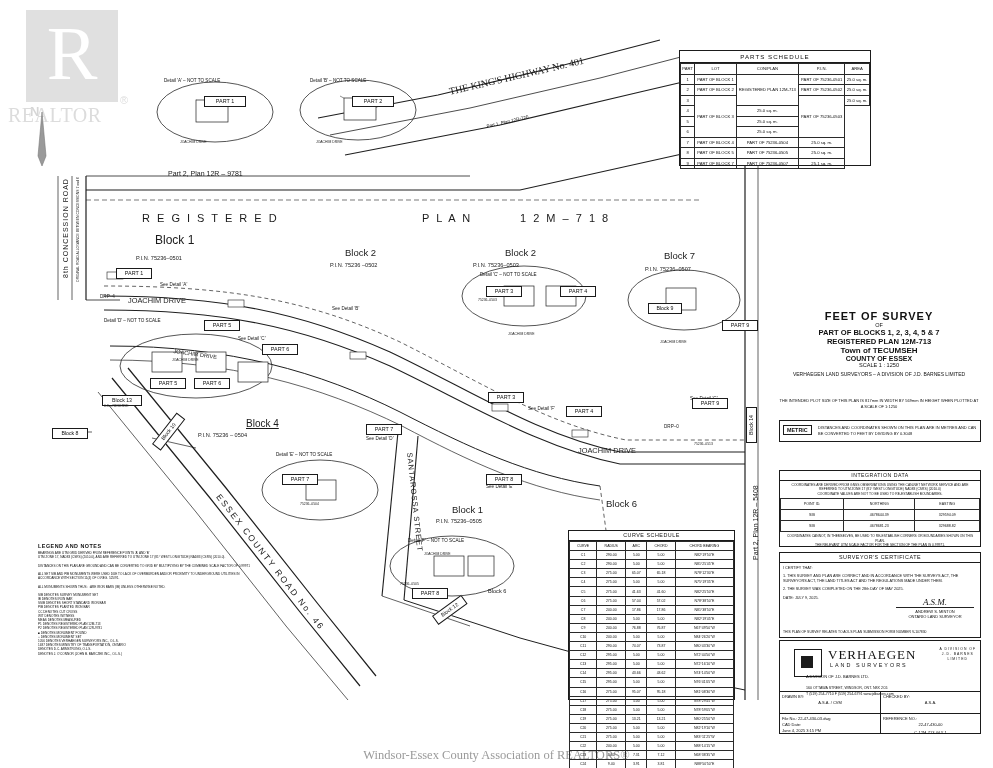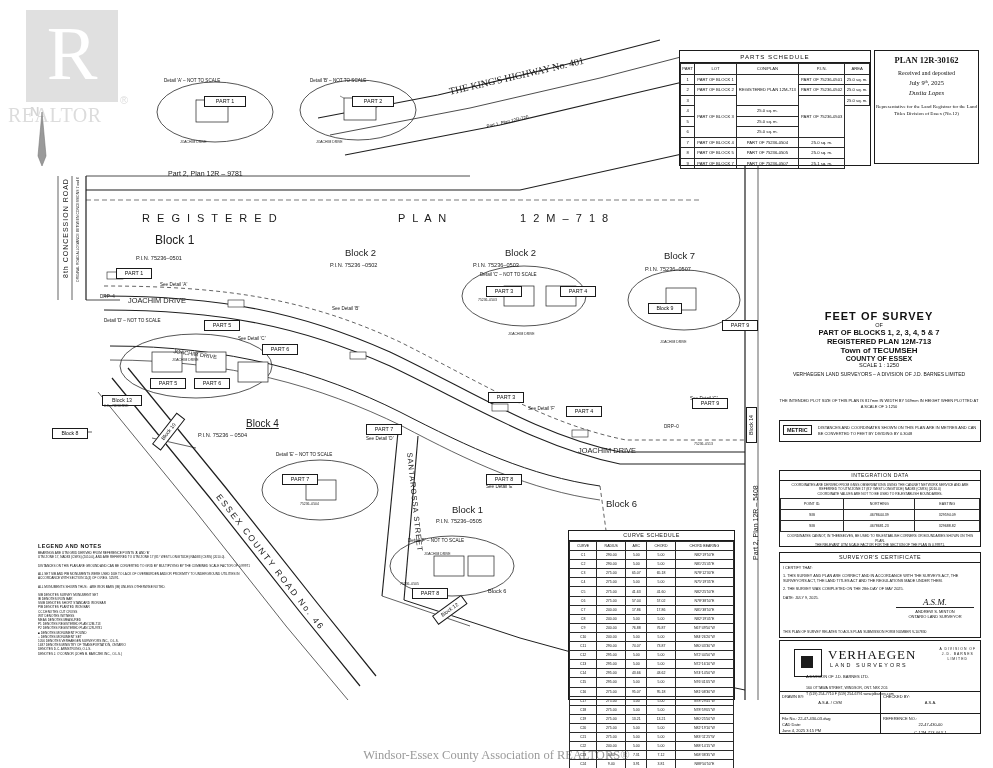--- a/index.html
+++ b/index.html
@@ -213,21 +213,21 @@
       <rect x="572" y="430" width="16" height="7" fill="#fff"></rect>
     </g>
   </svg>
 
   <div class="mt lg rot" style="left:448px;top:86px;transform:rotate(-13deg);font-size:10px;font-family:'Liberation Serif',serif;">THE KING'S HIGHWAY No. 401</div>
   <div class="mt xs rot" style="left:486px;top:124px;transform:rotate(-13deg);">Part 1, Plan 12R-720</div>
 
   <div class="mt md" style="left:168px;top:170px;">Part 2,  Plan  12R – 9781</div>
 
   <div class="mt xl" style="left:142px;top:212px;">R E G I S T E R E D</div>
-  <div class="mt xl" style="left:398px;top:212px;">P L A N</div>
+  <div class="mt xl" style="left:422px;top:212px;">P L A N</div>
   <div class="mt xl" style="left:520px;top:212px;">1 2 M – 7 1 8</div>
 
   <div class="mt lg" style="left:155px;top:233px;font-size:12px;">Block 1</div>
   <div class="mt sm" style="left:136px;top:255px;">P.I.N.      75236–0501</div>
 
   <div class="mt lg" style="left:345px;top:247px;font-size:9.5px;">Block 2</div>
   <div class="mt sm" style="left:330px;top:262px;">P.I.N.   75236 –0502</div>
 
   <div class="mt lg" style="left:505px;top:247px;font-size:9.5px;">Block 2</div>
   <div class="mt sm" style="left:473px;top:262px;">P.I.N.   75236–0503</div>
@@ -368,27 +368,20 @@
       <tr>
         <td>9</td>
         <td>PART OF BLOCK 7</td>
         <td>PART OF 75236-0507</td>
         <td>25.1  sq. m.</td>
       </tr>
     </tbody>
       </table>
   </div>
 
-  <div class="panel" id="plan-reg">
-    <div class="p1">PLAN 12R-30162</div>
-    <div class="p2">Received and deposited</div>
-    <div class="p3">July 9ᵗʰ, 2025</div>
-    <div class="p4">Dusita Lopes</div>
-    <div class="p5">Representative for the Land Registrar for the Land Titles Division of Essex  (No.12)</div>
-  </div>
 
   <div id="survey-title" class="abs ctr">
     <div class="t1">FEET OF SURVEY</div>
     <div class="t2">OF</div>
     <div class="t3">PART OF BLOCKS 1, 2, 3, 4, 5 &amp; 7</div>
     <div class="t4">REGISTERED PLAN 12M-713</div>
     <div class="t5">Town of TECUMSEH</div>
     <div class="t6">COUNTY OF ESSEX</div>
     <div class="t7">SCALE  1 : 1250</div>
     <div class="t8" style="margin-top:3px;font-size:5px;">VERHAEGEN LAND SURVEYORS – A DIVISION OF J.D. BARNES LIMITED</div>

